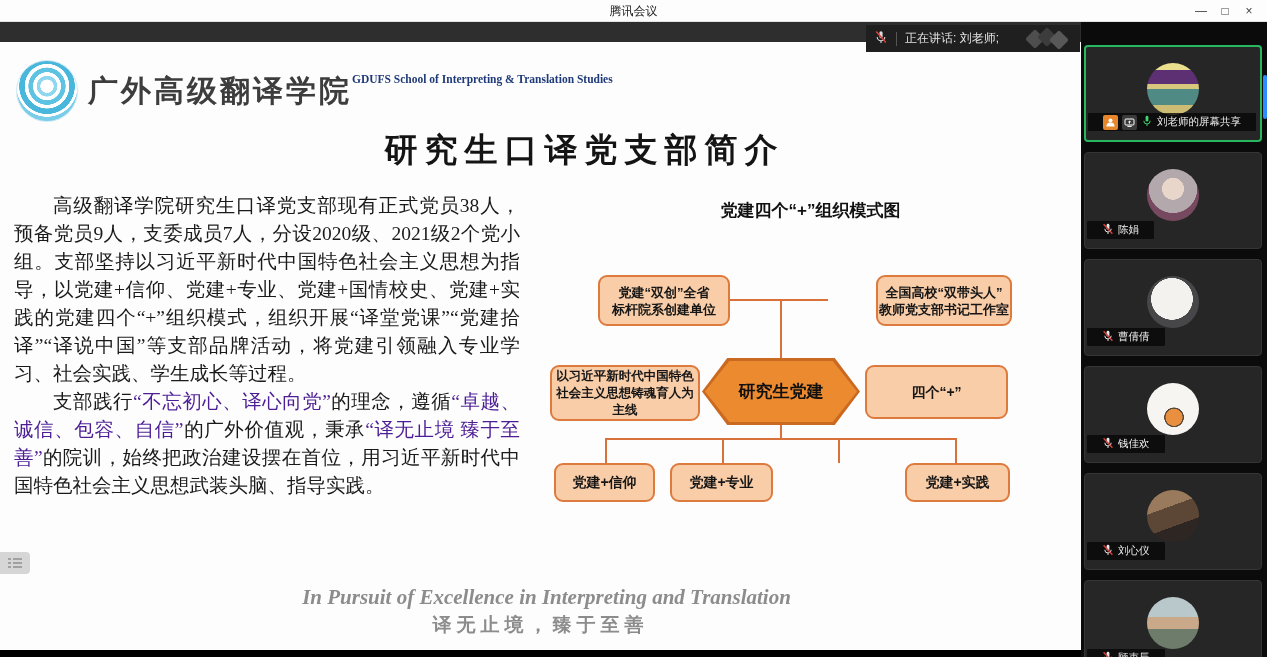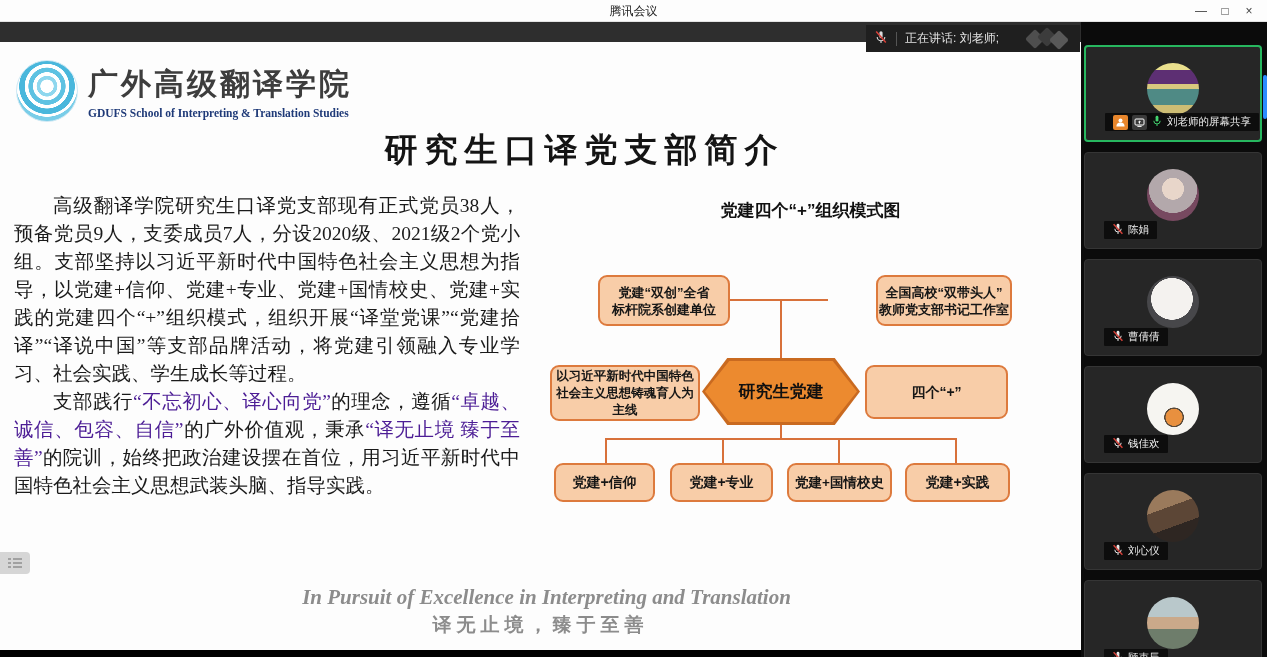--- a/index.html
+++ b/index.html
@@ -23,21 +23,21 @@
   .d2 { left:18px; top:1px; background:#3c3c3c; }
   .d3 { left:30px; top:4px; background:#585858; }
 
   
   .slide { position:absolute; top:42px; left:0; width:1081px; height:608px; background:#fdfdfd; overflow:hidden; }
 
   .logo { position:absolute; top:18px; left:16px; display:flex; align-items:center; gap:10px; }
   .logo-circle { width:62px; height:62px; border-radius:50%;
     background: radial-gradient(circle at 50% 42%, #ffffff 0 14%, #8ed7ee 15% 22%, #ffffff 23% 30%, #5ec2e2 31% 40%, #ffffff 41% 48%, #49b7dc 49% 60%, #ffffff 61% 66%, #79cde8 67% 78%, #eaf7fc 79%);
     border:1px solid #cfe9f4; }
-  .logo-text { display:flex; flex-direction:column;justify-content:flex-end; }
+  .logo-text { display:flex; flex-direction:row;justify-content:flex-end; }
   .logo-cn { font-family:"Liberation Serif", serif; font-size:30px; color:#3d3d3d; letter-spacing:3px; font-weight:bold; }
   .logo-en { font-family:"Liberation Serif", serif; font-size:11.5px; font-weight:bold; color:#1f3a78; margin-top:2px; }
 
   .slide-title { position:absolute; top:86px; left:0; width:1081px; text-align:center;
     font-family:"Liberation Serif", serif; font-weight:bold; font-size:33px; color:#141414; letter-spacing:7px;margin-left:44px; }
 
   .body-text { position:absolute; left:14px; top:150px; width:506px; font-family:"Liberation Serif", serif;
     font-size:19.5px; line-height:28px; color:#1a1a1a; text-align:justify; }
   .body-text p { text-indent:2em; }
   .red { color:#4c1d95; }
@@ -91,22 +91,22 @@
   .tile { position:absolute; left:3px; width:178px; height:97px; background:#262626; border:1px solid #353535; border-radius:4px; }
   .tile.active { border:2px solid #27b75f; }
   .t1 { top:23px; } .t2 { top:130px; } .t3 { top:237px; } .t4 { top:344px; } .t5 { top:451px; } .t6 { top:558px; }
   .avatar { position:absolute; left:50%; top:42px; transform:translate(-50%,-50%); width:52px; height:52px; border-radius:50%; }
   .av1 { background:linear-gradient(180deg, #e9df8d 0 14%, #5d2f73 14% 40%, #d8c87e 40% 50%, #4f8a85 50% 80%, #cdbd74 80%); }
   .av2 { background:radial-gradient(circle at 50% 38%, #e8d6ca 0 26%, #b3a8ab 27% 58%, #774960 59%); }
   .av3 { background:radial-gradient(circle at 48% 44%, #f4f2ef 0 52%, #47474a 53%); }
   .av4 { background:radial-gradient(circle at 52% 66%, #e8903f 0 19%, #5a4a3a 20% 22%, #f6f5f1 23%); }
   .av5 { background:linear-gradient(160deg, #9a7a5c 0 35%, #5c4636 35% 65%, #2e2622 65%); }
   .av6 { background:linear-gradient(180deg, #b9c8cb 0 38%, #caa98a 38% 62%, #6e7d6b 62%); }
-  .name-tag { position:absolute; left:19px; bottom:9px; height:18px; background:rgba(8,8,8,.8);
-    display:flex; align-items:center; gap:4px; padding:0 8px; border-radius:1px; }
+  .name-tag { position:absolute; left:2px; bottom:9px; height:18px; background:rgba(8,8,8,.8);
+    display:flex; align-items:center; gap:4px; padding:0 15px; border-radius:1px; }
   .name-tag .pname { font-size:10.5px; color:#efefef; white-space:nowrap; }
   .badge-sq { width:15px; height:15px; border-radius:2px; display:flex; align-items:center; justify-content:center; }
   .badge-person { background:#e8862c; }
   .badge-share { background:#3a3a3a; }
 
   .scrollbar-thumb { position:absolute; right:0; top:75px; width:4px; height:44px; background:#2d8cff; z-index:40; border-radius:2px; }
 </style>
 </head>
 <body>
 
@@ -178,21 +178,20 @@
 教师党支部书记工作室</div>
       <div class="obox b-midleft">以习近平新时代中国特色
 社会主义思想铸魂育人为
 主线</div>
       <div class="hex-outer">
         <div class="hex-inner">研究生党建</div>
       </div>
       <div class="obox b-midright">四个“+”</div>
       <div class="obox b1">党建+信仰</div>
       <div class="obox b2">党建+专业</div>
-      <div class="obox b3">党建+国情校史</div>
       <div class="obox b4">党建+实践</div>
     </div>
 
     <div class="footer-en">In Pursuit of Excellence in Interpreting and Translation</div>
     <div class="footer-cn">译无止境，臻于至善</div>
   </div>
 
   <div class="annot-btn">
     <div class="annot-icon"></div>
   </div>

